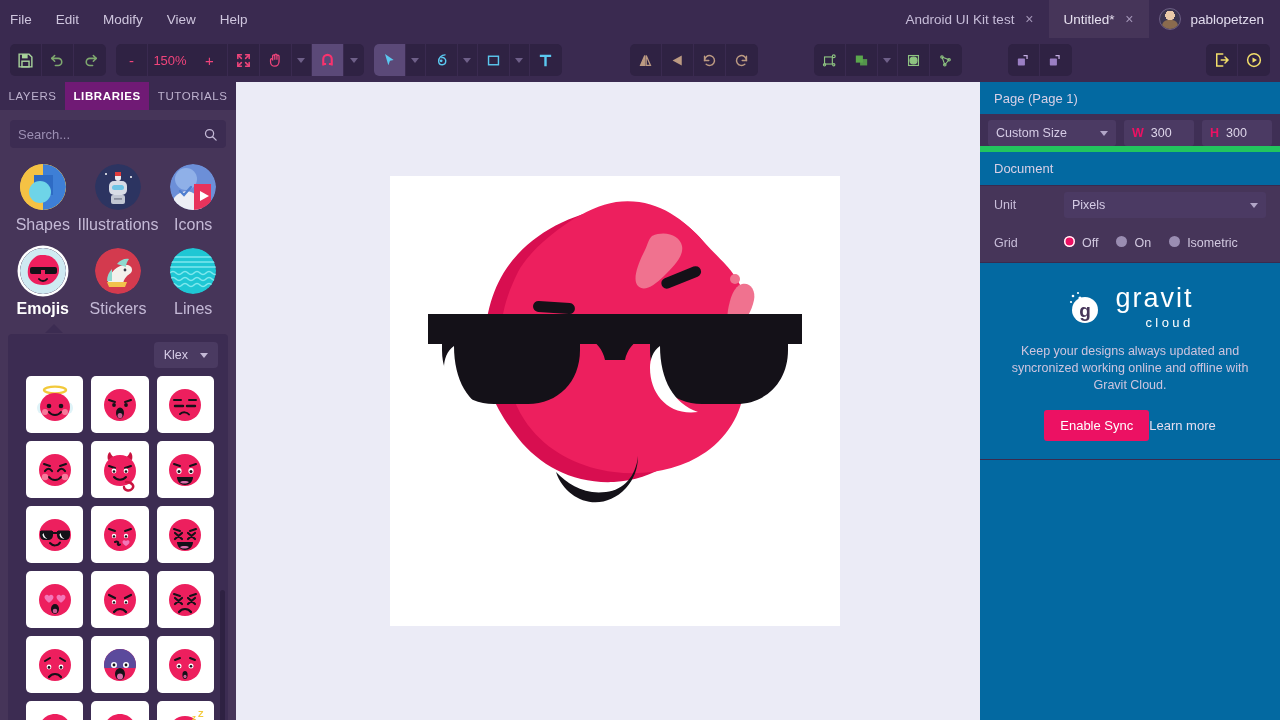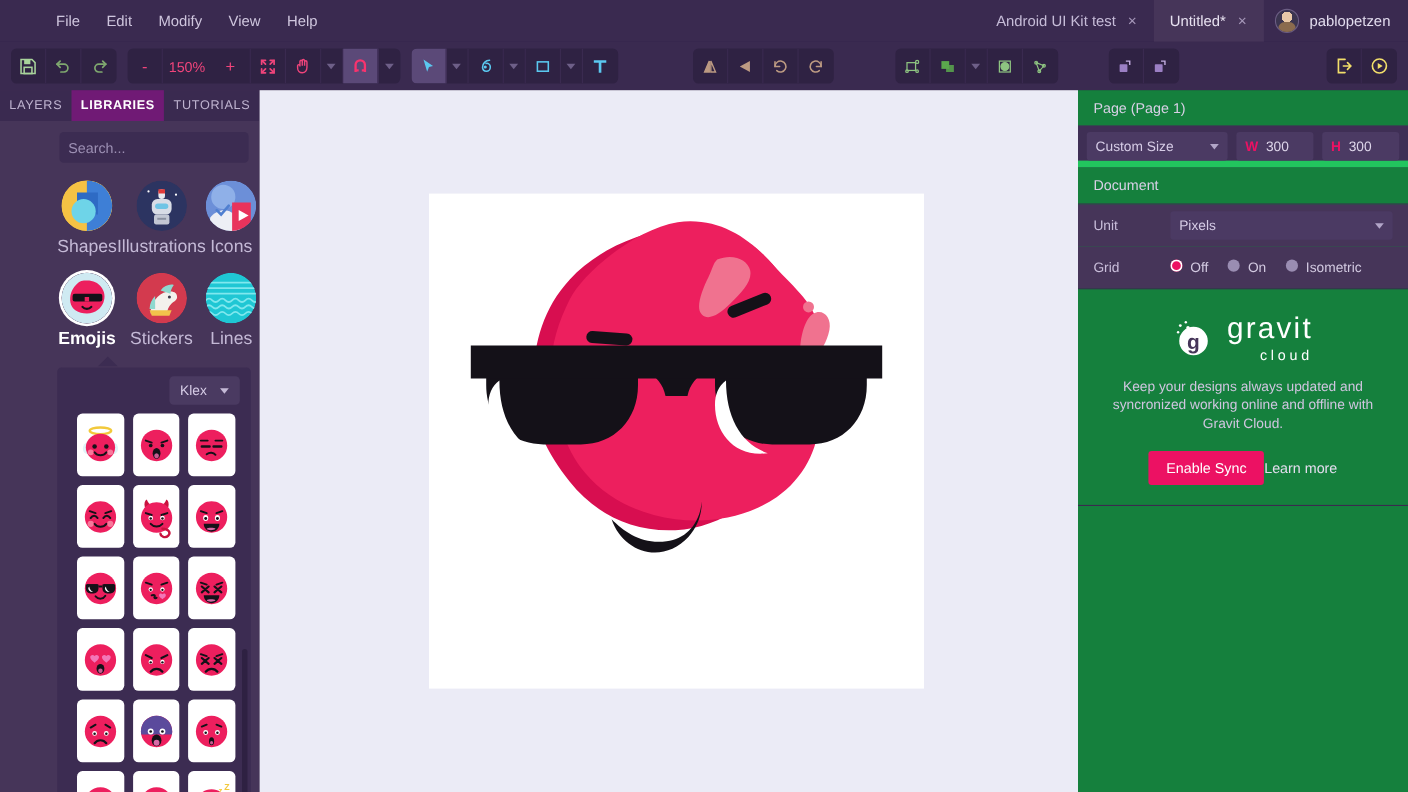--- a/index.html
+++ b/index.html
@@ -10,21 +10,21 @@
     background: #332348;
   }
   #app { position: relative; width: 1280px; height: 720px; }
 
   
   .menubar {
     position: absolute; left: 0; top: 0; width: 1280px; height: 38px;
     background: #3A2A50;
     display: flex; align-items: center;
   }
-  .menu-items { display: flex; align-items: center; padding-left: 14px; gap: 4px; margin-left: 27px; }
+  .menu-items { display: flex; align-items: center; gap: 4px; }
   .menu-item {
     color: #CFC6DE; font-size: 13.5px; padding: 5px 10px; border-radius: 3px;
     cursor: default; white-space: nowrap;
   }
   .tabs-area { margin-left: auto; display: flex; align-items: stretch; height: 38px; }
   .doc-tab {
     display: flex; align-items: center; gap: 9px;
     padding: 2px 14px; height: 38px;
     color: #C6BCD8; font-size: 13.5px; white-space: nowrap;
   }
@@ -83,21 +83,21 @@
   .leftpanel {
     position: absolute; left: 0; top: 82px; width: 236px; height: 638px;
     background: #463559;
   }
   .lp-tabs { display: flex; height: 28px; background: #3A2A50; }
   .lp-tab {
     flex: 1 1 auto; display: flex; align-items: center; justify-content: center;
     font-size: 11.5px; letter-spacing: .6px; color: #BEB2CF; cursor: default;
   }
   .lp-tab.active { background: #701a75; color: #FFFFFF; font-weight: bold; }
-  .lp-body { position: relative; height: 610px; margin-left: 44px; }
+  .lp-body { position: relative; height: 610px; }
   .searchwrap { padding: 10px 10px 0 10px; }
   .searchbox {
     display: flex; align-items: center; height: 28px;
     background: #3C2C52; border-radius: 4px; padding: 0 8px;
   }
   .searchbox input {
     flex: 1 1 auto; background: transparent; border: none; outline: none;
     color: #D4CBE2; font-size: 13px; font-family: inherit;
   }
   .searchbox input::placeholder { color: #9C8FB3; }
@@ -154,21 +154,21 @@
     background: #EBEBF6;
   }
   .artboard {
     position: absolute; left: 154px; top: 94px; width: 450px; height: 450px;
     background: #FFFFFF;
   }
 
   
   .rightpanel {
     position: absolute; left: 980px; top: 82px; width: 300px; height: 638px;
-    background: #15803d;
+    background: #0369a1;
   }
   .rp-head {
     height: 32px; display: flex; align-items: center; padding: 0 14px;
     color: #D8D0E6; font-size: 13px;
   }
   .rp-row {
     display: flex; align-items: center; height: 38px;
     background: #3F2F55; gap: 0;
   }
   .sizerow { border-bottom: 6px solid #22c55e; align-items: flex-end; }

